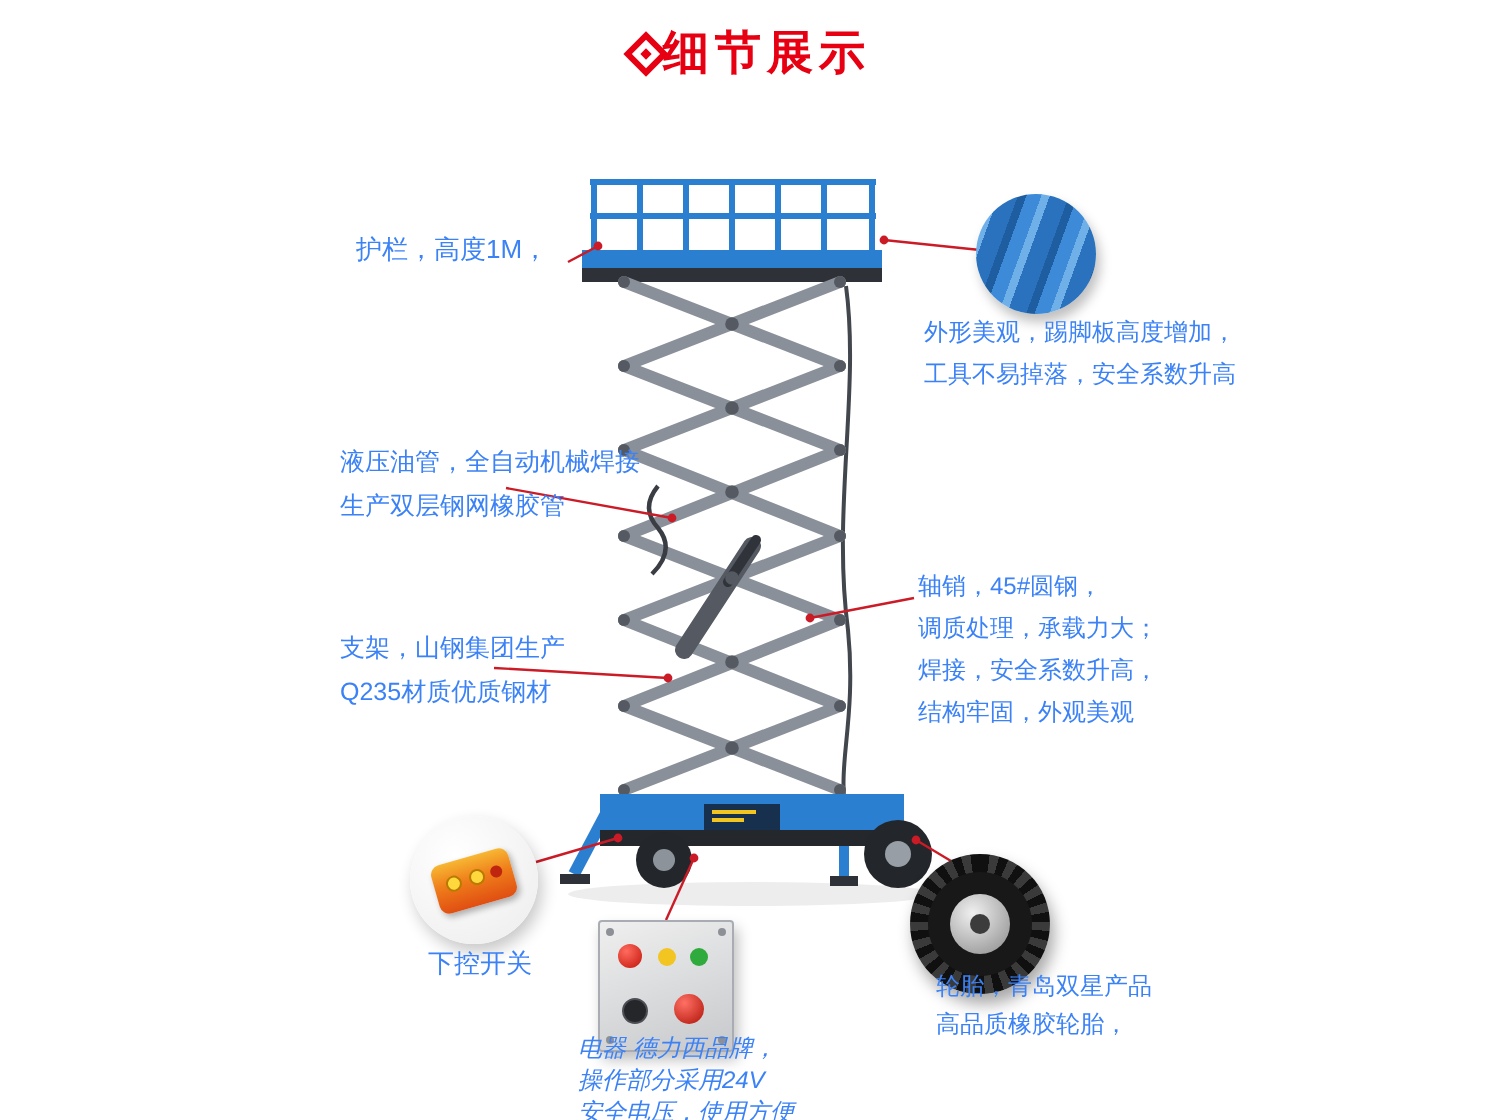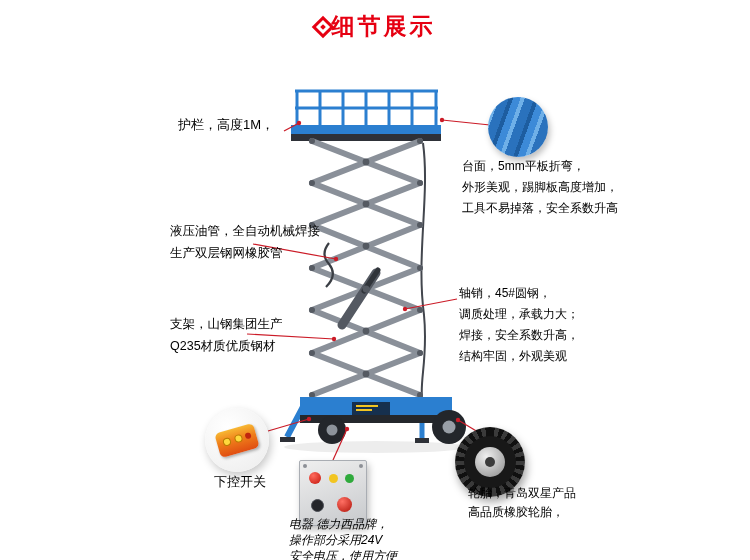--- a/index.html
+++ b/index.html
@@ -21,21 +21,21 @@
     width:16px; height:16px; background:#e60012;
     transform:rotate(45deg); position:relative; flex:0 0 auto;
   }
   .diamond-icon .diamond-hole { position:absolute; inset:3px; background:#ffffff; }
   .diamond-icon .diamond-core { position:absolute; inset:6px; background:#e60012; }
   .page-title {
     font-size:23px; font-weight:bold; color:#e60012; letter-spacing:3px;
   }
 
   
-  .callout { position:absolute; color:#000000; white-space:nowrap; }
+  .callout { position:absolute; color:#3b82f6; white-space:nowrap; }
   .callout div { font-size:12px; line-height:21px; }
 
   .co-guardrail { left:178px; top:112px; }
   .co-guardrail div { font-size:13px; line-height:26px; }
 
   .co-platform { left:462px; top:156px; }
 
   .co-hose { left:170px; top:220px; }
   .co-hose div { font-size:12.5px; line-height:22px; }
 
@@ -263,21 +263,20 @@
     <div class="tire-ring"></div>
     <div class="tire-hub"></div>
     <div class="tire-hub-center"></div>
   </div>
 
   <div class="callout co-guardrail">
     <div>护栏，高度1M，</div>
   </div>
 
   <div class="callout co-platform">
-    <div>台面，5mm平板折弯，</div>
     <div>外形美观，踢脚板高度增加，</div>
     <div>工具不易掉落，安全系数升高</div>
   </div>
 
   <div class="callout co-hose">
     <div>液压油管，全自动机械焊接</div>
     <div>生产双层钢网橡胶管</div>
   </div>
 
   <div class="callout co-frame">

